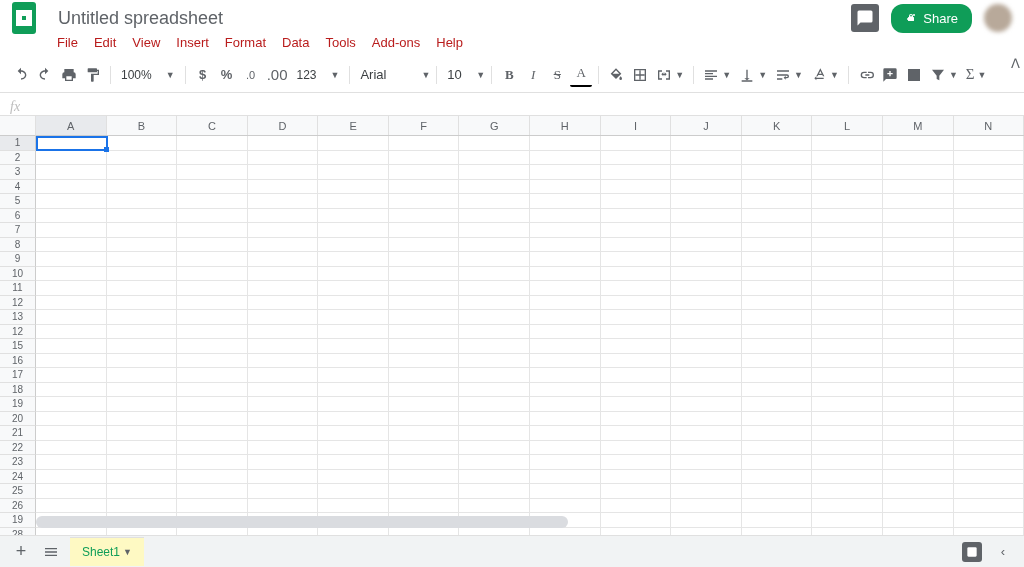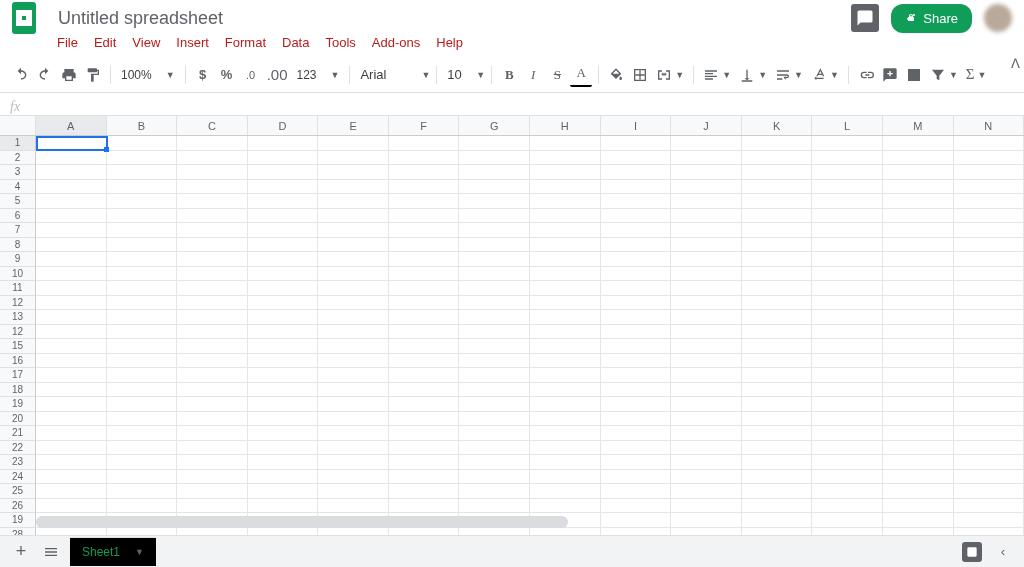--- a/index.html
+++ b/index.html
@@ -37,21 +37,21 @@
 .row-h { height:14.5px; text-align:center; font-size:10px; color:#5f6368; border-bottom:1px solid #e0e0e0; border-right:1px solid #ccc; line-height:14.5px;}
 .row-h.sel{background:#e8eaed;}
 .cells { position:absolute; top:20px; left:36px; right:0;}
 .row { display:flex; height:14.5px;}
 .cell { width:72px; border-right:1px solid #e5e5e5; border-bottom:1px solid #e5e5e5;}
 .sel-cell { position:absolute; top:20px; left:36px; width:72px; height:14.5px; border:2px solid #1a73e8; pointer-events:none;}
 .sel-cell::after{content:"";position:absolute;right:-3px;bottom:-3px;width:5px;height:5px;background:#1a73e8;}
 .hscroll{position:absolute;bottom:20px;left:36px;height:12px;width:52%;background:#dadce0;border-radius:6px;}
 .footer { position:absolute; bottom:0; left:0; right:0; height:32px; background:#f1f3f4; border-top:1px solid #e0e0e0; display:flex; align-items:center; padding:0 10px; justify-content:space-between;}
 .footer-left{display:flex;align-items:center;gap:8px;}
-.sheet-tab { background:#000000; padding:7px 12px; font-size:12px; color:#0f9d58; font-weight:500; display:flex; align-items:center; gap:12px; border-top:1px solid #e0e0e0;}
+.sheet-tab { background:#fef9c3; padding:7px 12px; font-size:12px; color:#0f9d58; font-weight:500; display:flex; align-items:center; gap:0; border-top:1px solid #e0e0e0;}
 .footer-right{display:flex;align-items:center;gap:10px;}
 .explore{width:20px;height:20px;background:#5f6368;border-radius:3px;display:flex;align-items:center;justify-content:center;}
 .collapse{height:32px;position:absolute;right:4px;top:56px;color:#5f6368;}
 </style>
 </head>
 <body>
 
 <div class="header">
  <div class="header-left">
   <div class="logo"></div>

